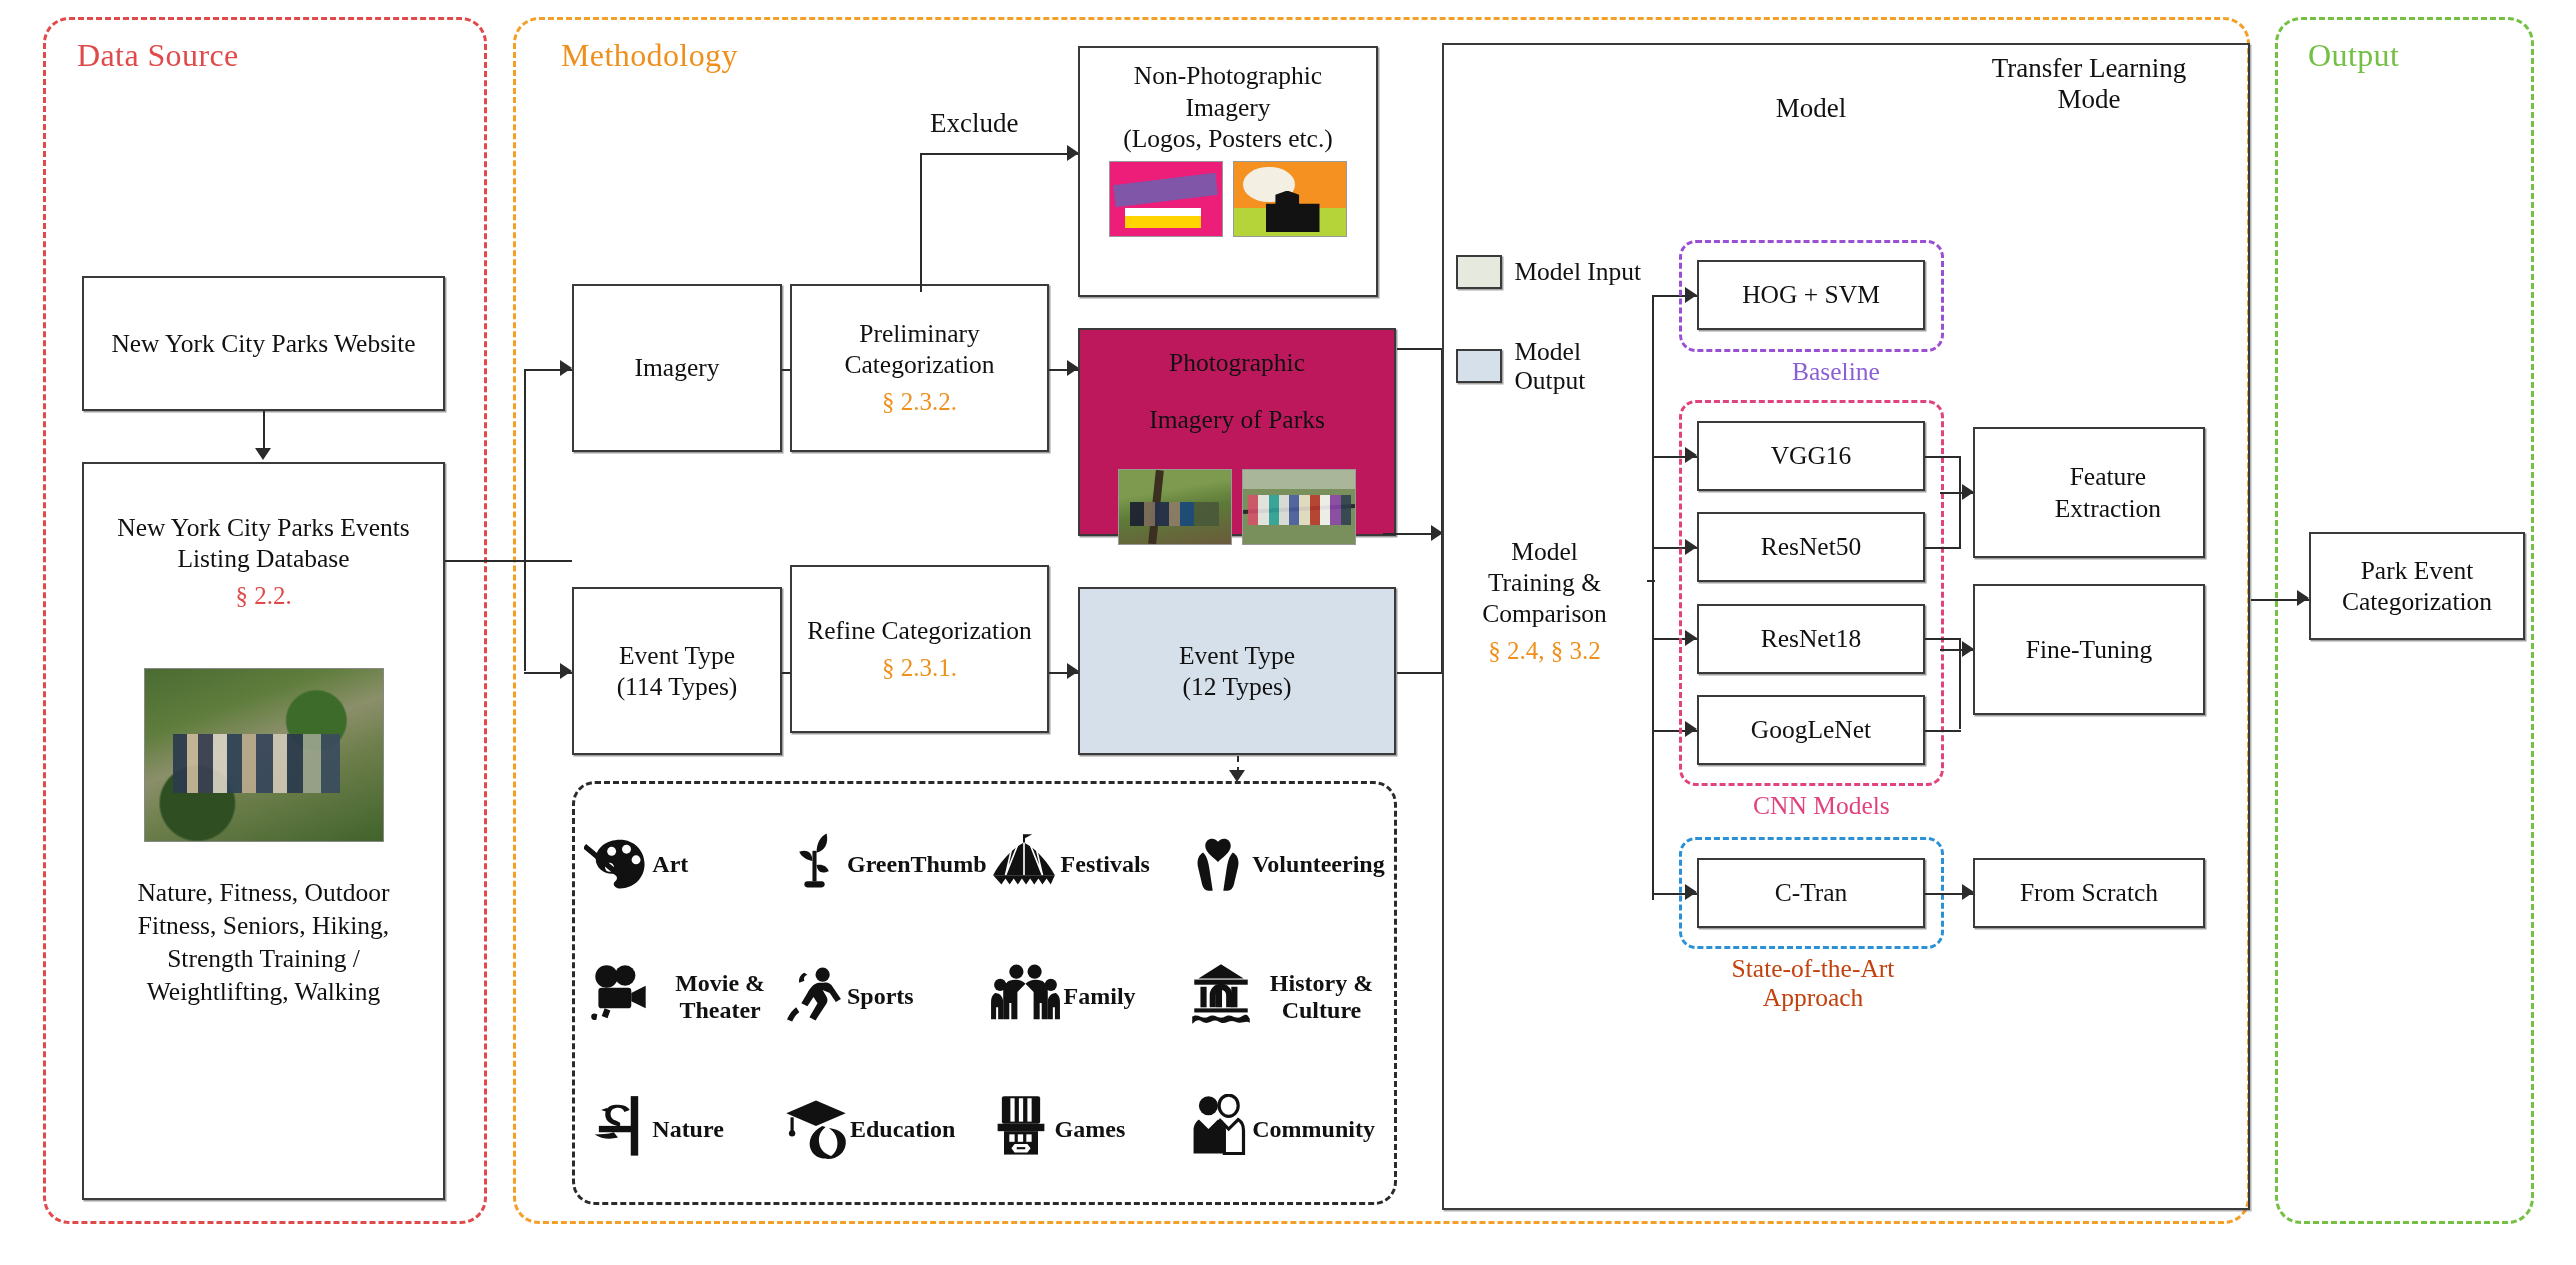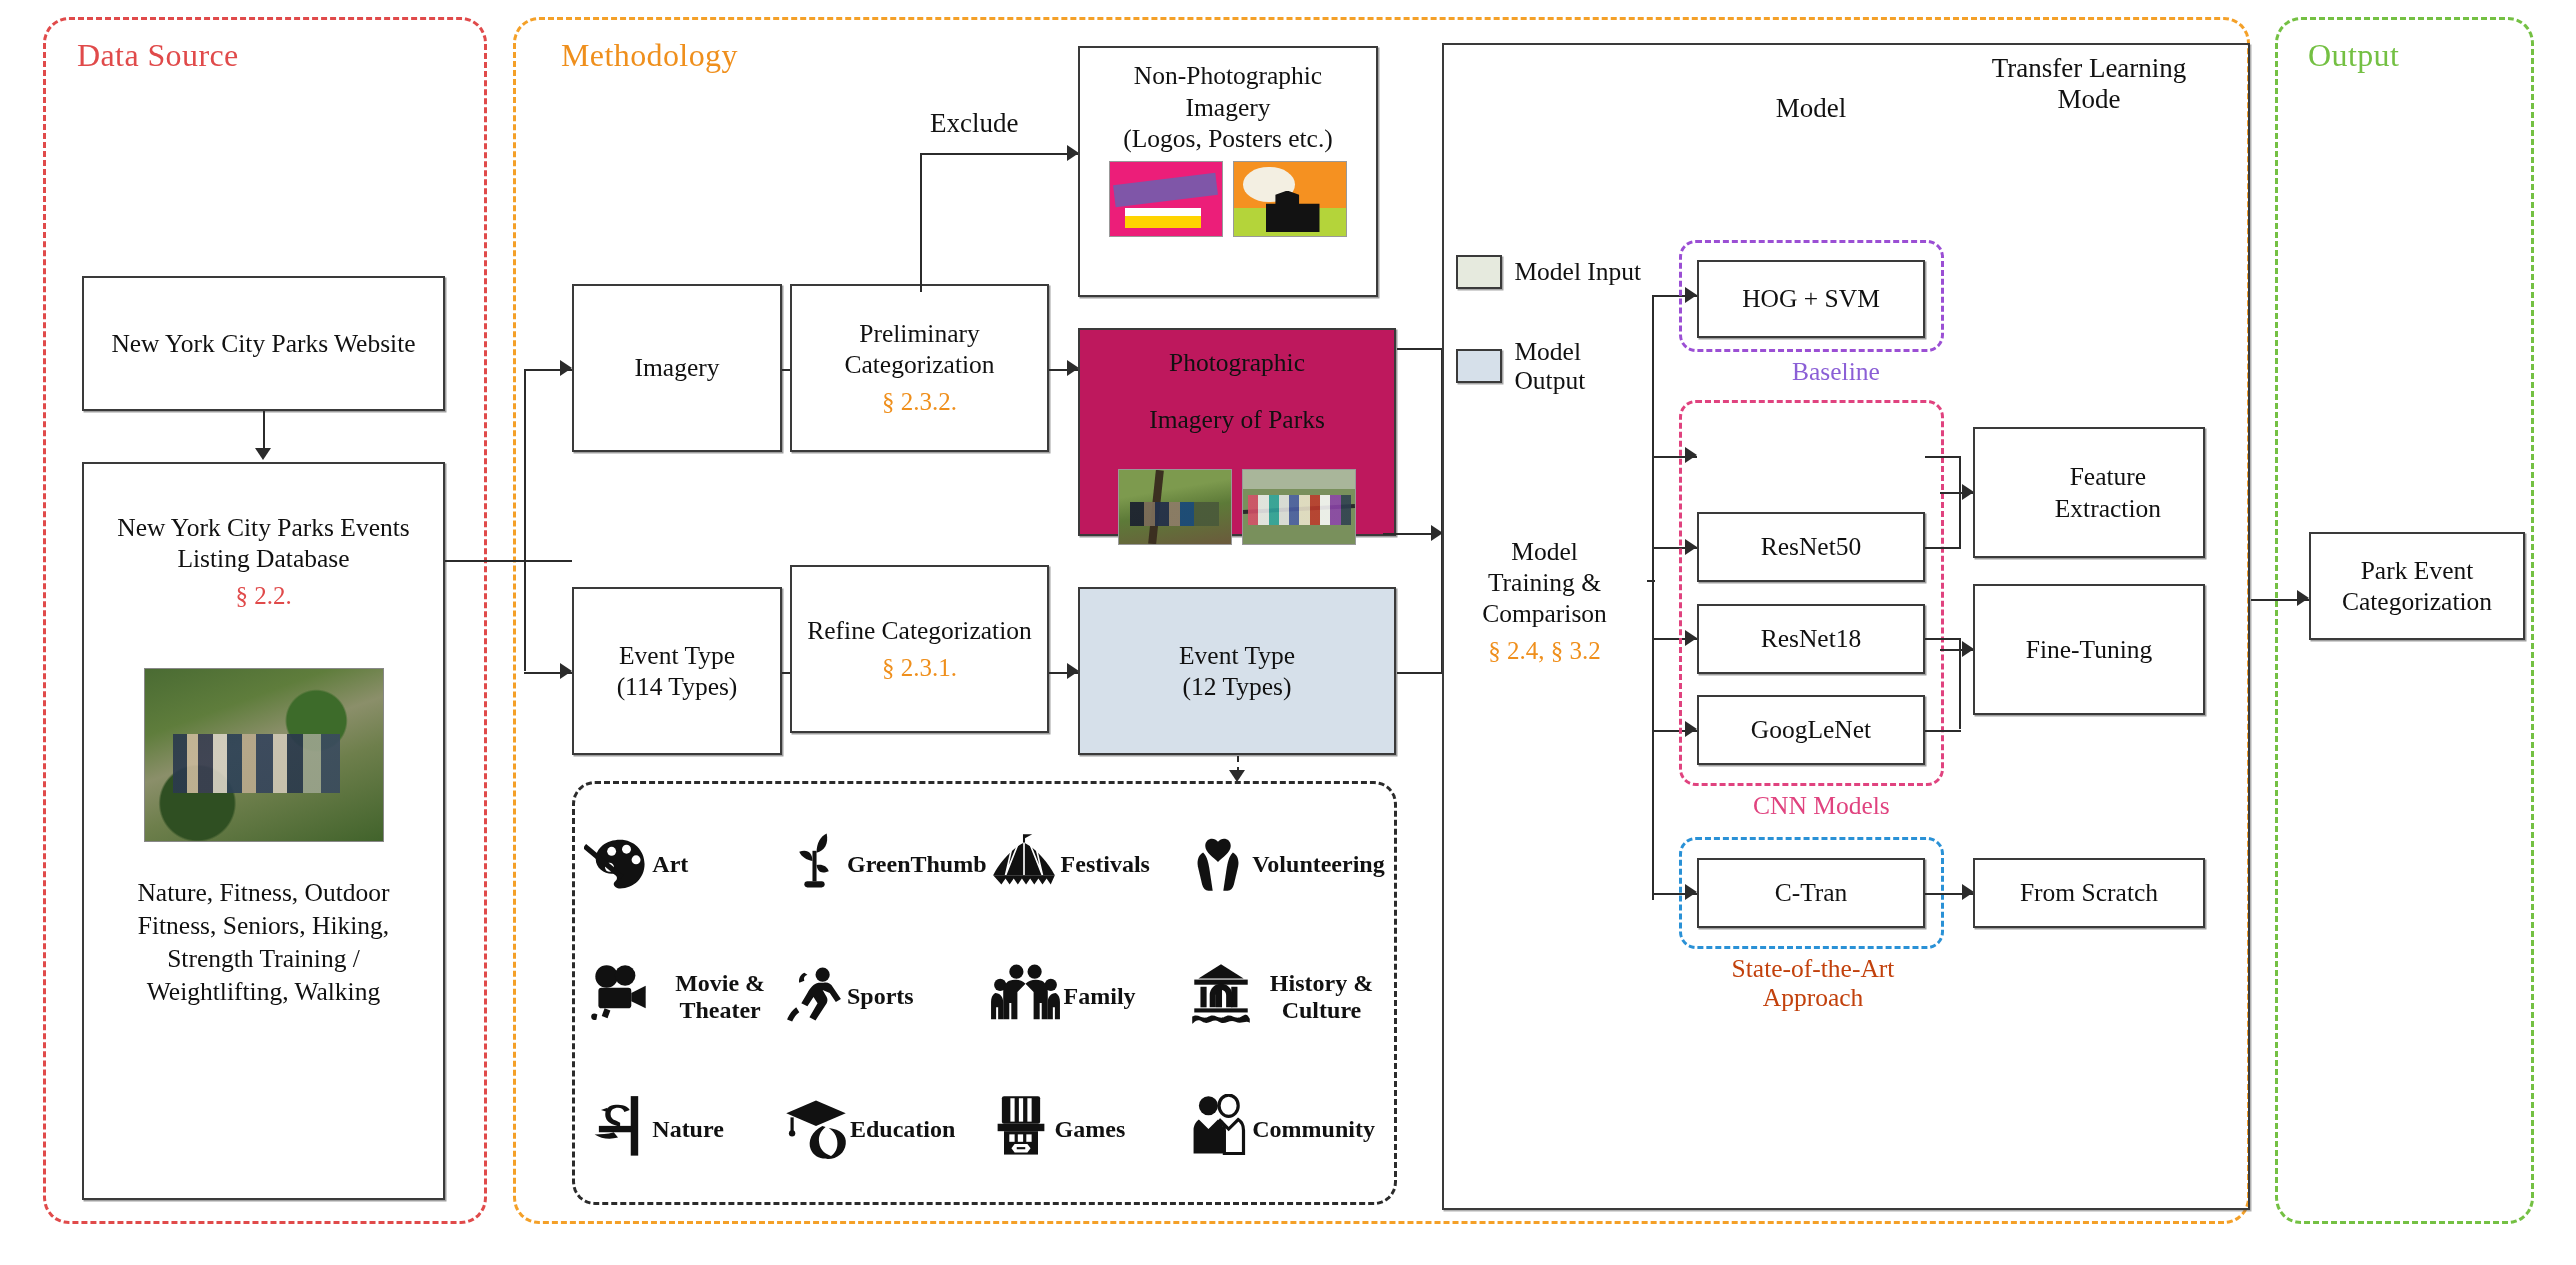--- a/index.html
+++ b/index.html
@@ -89,21 +89,21 @@
                       justify-content: flex-start; padding-top: 12.4px; }
   #box-photo        { left: 1078px; top: 328px; width: 318px; height: 208px;
                       justify-content: flex-start; padding-top: 17px; }
 
   #box-event-114    { left: 572px; top: 587px; width: 210px; height: 168px; }
   #box-refine-cat   { left: 790px; top: 565px; width: 259px; height: 168px; }
   #box-event-12     { left: 1078px; top: 587px; width: 318px; height: 168px; }
 
   #box-model-train  { left: 1442px; top: 495px; width: 205px; height: 213px; border: none; box-shadow: none; background: transparent; }
 
-  #box-hog-svm      { left: 1697px; top: 260px; width: 228px; height: 78px; }
+  #box-hog-svm      { left: 1697px; top: 260px; width: 228px; height: 70px; }
   #box-vgg16        { left: 1697px; top: 421px; width: 228px; height: 70px; }
   #box-resnet50     { left: 1697px; top: 512px; width: 228px; height: 70px; }
   #box-resnet18     { left: 1697px; top: 604px; width: 228px; height: 70px; }
   #box-googlenet    { left: 1697px; top: 695px; width: 228px; height: 70px; }
   #box-ctran        { left: 1697px; top: 858px; width: 228px; height: 70px; }
 
   #box-feature-ext  { left: 1973px; top: 427px; width: 232px; height: 131px; padding-left: 44px; }
   #box-fine-tuning  { left: 1973px; top: 584px; width: 232px; height: 131px; }
   #box-from-scratch { left: 1973px; top: 858px; width: 232px; height: 70px; }
 
@@ -551,20 +551,23 @@
 
   <div class="group-dash" id="group-cnn"></div>
   <div id="label-cnn">CNN Models</div>
 
   <div class="group-dash" id="group-sota"></div>
   <div id="label-sota">State-of-the-Art Approach</div>
 
   <div class="box" id="box-hog-svm">
     <span>HOG + SVM</span>
   </div>
+  <div class="box" id="box-vgg16">
+    <span>VGG16</span>
+  </div>
   <div class="box" id="box-resnet50">
     <span>ResNet50</span>
   </div>
   <div class="box" id="box-resnet18">
     <span>ResNet18</span>
   </div>
   <div class="box" id="box-googlenet">
     <span>GoogLeNet</span>
   </div>
   <div class="box" id="box-ctran">

